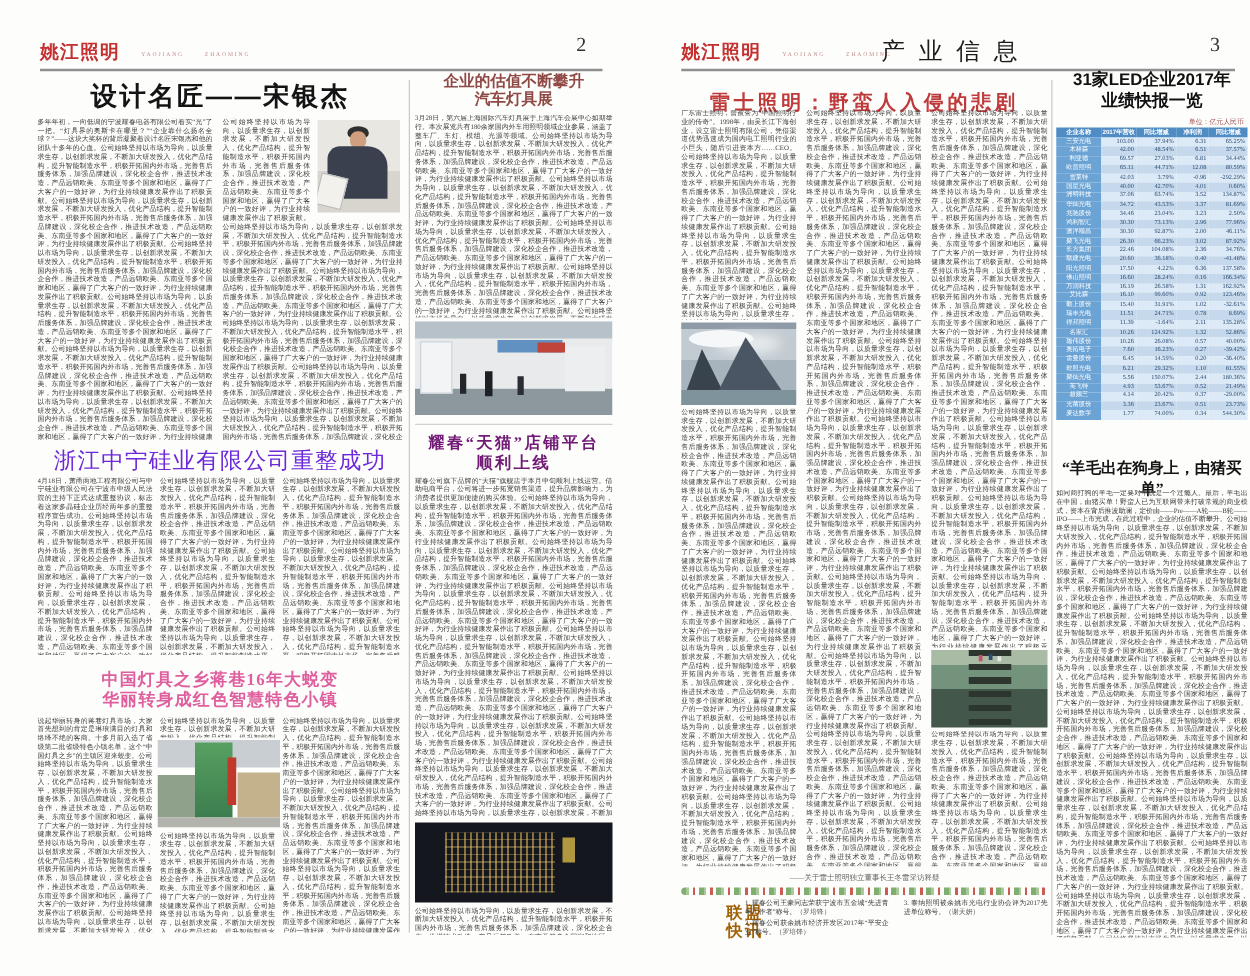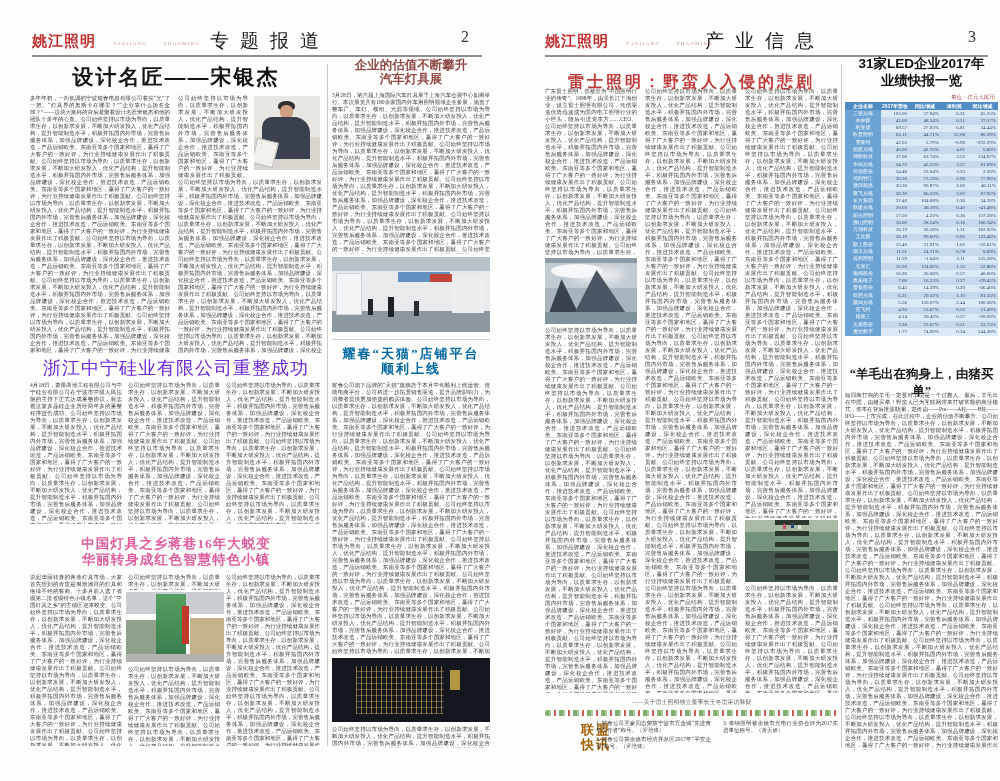--- a/index.html
+++ b/index.html
@@ -9,21 +9,21 @@
   .brand { font-size: 15px; font-weight: bold; color: #c42f2f; letter-spacing: 1px; }
   .pinyin { font-size: 4.5px; color: #c08a8a; letter-spacing: 1.5px; word-spacing: 14px; }
   .section-title { font-size: 19px; color: #1c1c1c; letter-spacing: 11px; text-align: center; font-weight: 500; }
   .pageno { font-size: 16px; color: #333; }
   .hrule { background: #8f8f8f; height: 1.5px; }
   .vrule { background: #c9c9c9; width: 1px; }
   .thinrule { background: #d2d2d2; height: 1px; }
   .headline-xl { font-size: 21px; font-weight: bold; color: #141414; text-align: center; letter-spacing: 2px; font-family: "Liberation Sans", sans-serif; }
   .headline-red { font-size: 18px; font-weight: normal; color: #6d28d9; text-align: center; letter-spacing: 1px; }
   .headline-maroon { font-size: 12.5px; font-weight: bold; color: #8f4a46; text-align: center; line-height: 15px; }
-  .headline-black { font-size: 13px; font-weight: bold; color: #0369a1; text-align: center; line-height: 16px; letter-spacing: 2px; }
+  .headline-black { font-size: 13px; font-weight: bold; color: #701a75; text-align: center; line-height: 16px; letter-spacing: 2px; }
   .headline-pink { font-size: 13.5px; font-weight: bold; color: #df5f9e; text-align: center; line-height: 15.5px; letter-spacing: 1px; }
   .headline-nvc { font-size: 16px; font-weight: bold; color: #bf3a3a; text-align: center; letter-spacing: 3px; }
   .headline-side { font-size: 13.5px; font-weight: bold; color: #111; text-align: center; line-height: 16.5px; font-family: "Liberation Sans", sans-serif; }
   .headline-ym { font-size: 12.5px; font-weight: bold; color: #151515; text-align: center; }
   .bodycol { font-size: 5.5px; line-height: 7px; color: #3b3b3b; text-align: justify; overflow: hidden; word-break: break-all; }
   .unit-note { font-size: 5.5px; color: #a05050; text-align: right; }
   .note-line { font-size: 6px; color: #666; text-align: center; }
   .photo { overflow: hidden; position: absolute; }
   .photo > div { position: absolute; }
   
@@ -41,21 +41,20 @@
   .al-credit { color: #555; }
   .float-ph { float: right; width: 70px; height: 78px; margin: 0 0 2px 4px; }
 </style>
 </head>
 <body>
 
 <div class="spread">
 
   <span class="abs brand" style="left:32px;top:32px;">姚江照明</span>
   <span class="abs pinyin" style="left:113px;top:41px;width:130px;">YAOJIANG ZHAOMING</span>
-  <div class="abs section-title" style="left:205px;top:28px;width:130px;">专题报道</div>
   <span class="abs pageno" style="left:461px;top:28px;">2</span>
   <div class="abs hrule" style="left:32px;top:55px;width:450px;"></div>
   <div class="abs vrule" style="left:327px;top:64px;height:682px;"></div>
 
   <span class="abs brand" style="left:545px;top:32px;">姚江照明</span>
   <span class="abs pinyin" style="left:626px;top:41px;width:130px;">YAOJIANG ZHAOMING</span>
   <div class="abs section-title" style="left:700px;top:28px;width:130px;">产业信息</div>
   <span class="abs pageno" style="left:968px;top:28px;">3</span>
   <div class="abs hrule" style="left:545px;top:55px;width:443px;"></div>
   <div class="abs vrule" style="left:841px;top:64px;height:684px;"></div>
@@ -102,21 +101,21 @@
     <div style="left:4px;top:16px;width:26px;height:42px;background:#f2f4f5;border:0.5px solid #ccd3d8;"></div>
     <div style="left:66px;top:15px;width:52px;height:10px;background:#3d7ab5;opacity:.8;"></div>
     <div style="left:98px;top:17px;width:22px;height:8px;background:#c0443a;"></div>
     <div style="left:120px;top:20px;width:32px;height:36px;background:#eceef0;"></div>
     <div style="left:36px;top:42px;width:5px;height:16px;background:#23262b;"></div>
     <div style="left:56px;top:40px;width:6px;height:20px;background:#1d2025;"></div>
     <div style="left:82px;top:44px;width:5px;height:15px;background:#2a2e34;"></div>
   </div>
   <div class="abs thinrule" style="left:332px;top:339px;width:158px;"></div>
   <div class="abs headline-black" style="left:332px;top:346px;width:158px;">耀春“天猫”店铺平台</div>
-  <div class="abs headline-black" style="left:332px;top:362px;width:158px;font-family:Liberation Mono, monospace;">顺利上线</div>
+  <div class="abs headline-black" style="left:332px;top:362px;width:158px;">顺利上线</div>
   <div class="abs bodycol" style="left:332px;top:382px;width:158px;height:272px;">耀春公司旗下品牌的“天猫”旗舰店于本月中旬顺利上线运营。借助电商平台，公司将进一步拓宽销售渠道，提升品牌影响力，为消费者提供更加便捷的购买体验。公司始终坚持以市场为导向，以质量求生存，以创新求发展，不断加大研发投入，优化产品结构，提升智能制造水平，积极开拓国内外市场，完善售后服务体系，加强品牌建设，深化校企合作，推进技术改造，产品远销欧美、东南亚等多个国家和地区，赢得了广大客户的一致好评，为行业持续健康发展作出了积极贡献。公司始终坚持以市场为导向，以质量求生存，以创新求发展，不断加大研发投入，优化产品结构，提升智能制造水平，积极开拓国内外市场，完善售后服务体系，加强品牌建设，深化校企合作，推进技术改造，产品远销欧美、东南亚等多个国家和地区，赢得了广大客户的一致好评，为行业持续健康发展作出了积极贡献。公司始终坚持以市场为导向，以质量求生存，以创新求发展，不断加大研发投入，优化产品结构，提升智能制造水平，积极开拓国内外市场，完善售后服务体系，加强品牌建设，深化校企合作，推进技术改造，产品远销欧美、东南亚等多个国家和地区，赢得了广大客户的一致好评，为行业持续健康发展作出了积极贡献。公司始终坚持以市场为导向，以质量求生存，以创新求发展，不断加大研发投入，优化产品结构，提升智能制造水平，积极开拓国内外市场，完善售后服务体系，加强品牌建设，深化校企合作，推进技术改造，产品远销欧美、东南亚等多个国家和地区，赢得了广大客户的一致好评，为行业持续健康发展作出了积极贡献。公司始终坚持以市场为导向，以质量求生存，以创新求发展，不断加大研发投入，优化产品结构，提升智能制造水平，积极开拓国内外市场，完善售后服务体系，加强品牌建设，深化校企合作，推进技术改造，产品远销欧美、东南亚等多个国家和地区，赢得了广大客户的一致好评，为行业持续健康发展作出了积极贡献。公司始终坚持以市场为导向，以质量求生存，以创新求发展，不断加大研发投入，优化产品结构，提升智能制造水平，积极开拓国内外市场，完善售后服务体系，加强品牌建设，深化校企合作，推进技术改造，产品远销欧美、东南亚等多个国家和地区，赢得了广大客户的一致好评，为行业持续健康发展作出了积极贡献。公司始终坚持以市场为导向，以质量求生存，以创新求发展，不断加大研发投入，优化产品结构，提升智能制造水平，积极开拓国内外市场，完善售后服务体系，加强品牌建设，深化校企合作，推进技术改造，产品远销欧美、东南亚等多个国家和地区，赢得了广大客户的一致好评，为行业持续健康发展作出了积极贡献。公司始终坚持以市场为导向，以质量求生存，以创新求发展，不断加大研发投入，优化产品结构，提升智能制造水平，积极开拓国内外市场，完善售后服务体系，加强品牌建设，深化校企合作，推进技术改造，产品远销欧美、东南亚</div>
   <div class="photo" style="left:332px;top:658px;width:158px;height:64px;background:#14171d;">
     <div style="left:24px;top:8px;width:88px;height:48px;background:repeating-linear-gradient(90deg,rgba(255,200,90,.5) 0 1.5px,transparent 1.5px 5px),repeating-linear-gradient(0deg,rgba(255,220,130,.3) 0 1px,transparent 1px 6px);"></div>
     <div style="left:118px;top:12px;width:10px;height:20px;background:#d8b84a;opacity:.8;"></div>
   </div>
   <div class="abs bodycol" style="left:332px;top:726px;width:158px;height:22px;">公司始终坚持以市场为导向，以质量求生存，以创新求发展，不断加大研发投入，优化产品结构，提升智能制造水平，积极开拓国内外市场，完善售后服务体系，加强品牌建设，深化校企合作，推进技术改造，产品远销欧美、东南亚等多个国家和地区，赢得了广大客户的一致好评，为行业持续健康发展作出了积极贡献。公司始终坚</div>
 
   <div class="abs headline-nvc" style="left:545px;top:72px;width:293px;">雷士照明：野蛮人入侵的悲剧</div>
   <div class="abs bodycol" style="left:545px;top:88px;width:92px;height:168px;">广东雷士照明，曾被誉为“中国照明行业的传奇”。1998年，由吴长江下海创业，设立雷士照明有限公司，凭借渠道优势迅速成为国内电工照明行业的小巨头，随后引进资本方……CEO。公司始终坚持以市场为导向，以质量求生存，以创新求发展，不断加大研发投入，优化产品结构，提升智能制造水平，积极开拓国内外市场，完善售后服务体系，加强品牌建设，深化校企合作，推进技术改造，产品远销欧美、东南亚等多个国家和地区，赢得了广大客户的一致好评，为行业持续健康发展作出了积极贡献。公司始终坚持以市场为导向，以质量求生存，以创新求发展，不断加大研发投入，优化产品结构，提升智能制造水平，积极开拓国内外市场，完善售后服务体系，加强品牌建设，深化校企合作，推进技术改造，产品远销欧美、东南亚等多个国家和地区，赢得了广大客户的一致好评，为行业持续健康发展作出了积极贡献。公司始终坚持以市场为导向，以质量求生存，以创新求发展，不断加大研发投入，优化产品结构，提升智能制造水平，积极开拓国内外市场，完善售后服务体系，</div>
   <div class="photo" style="left:545px;top:258px;width:92px;height:66px;background:linear-gradient(180deg,#8e9aa6 0 8%,#c2cbd2 8% 45%,#a8b4bd 45% 100%);">

